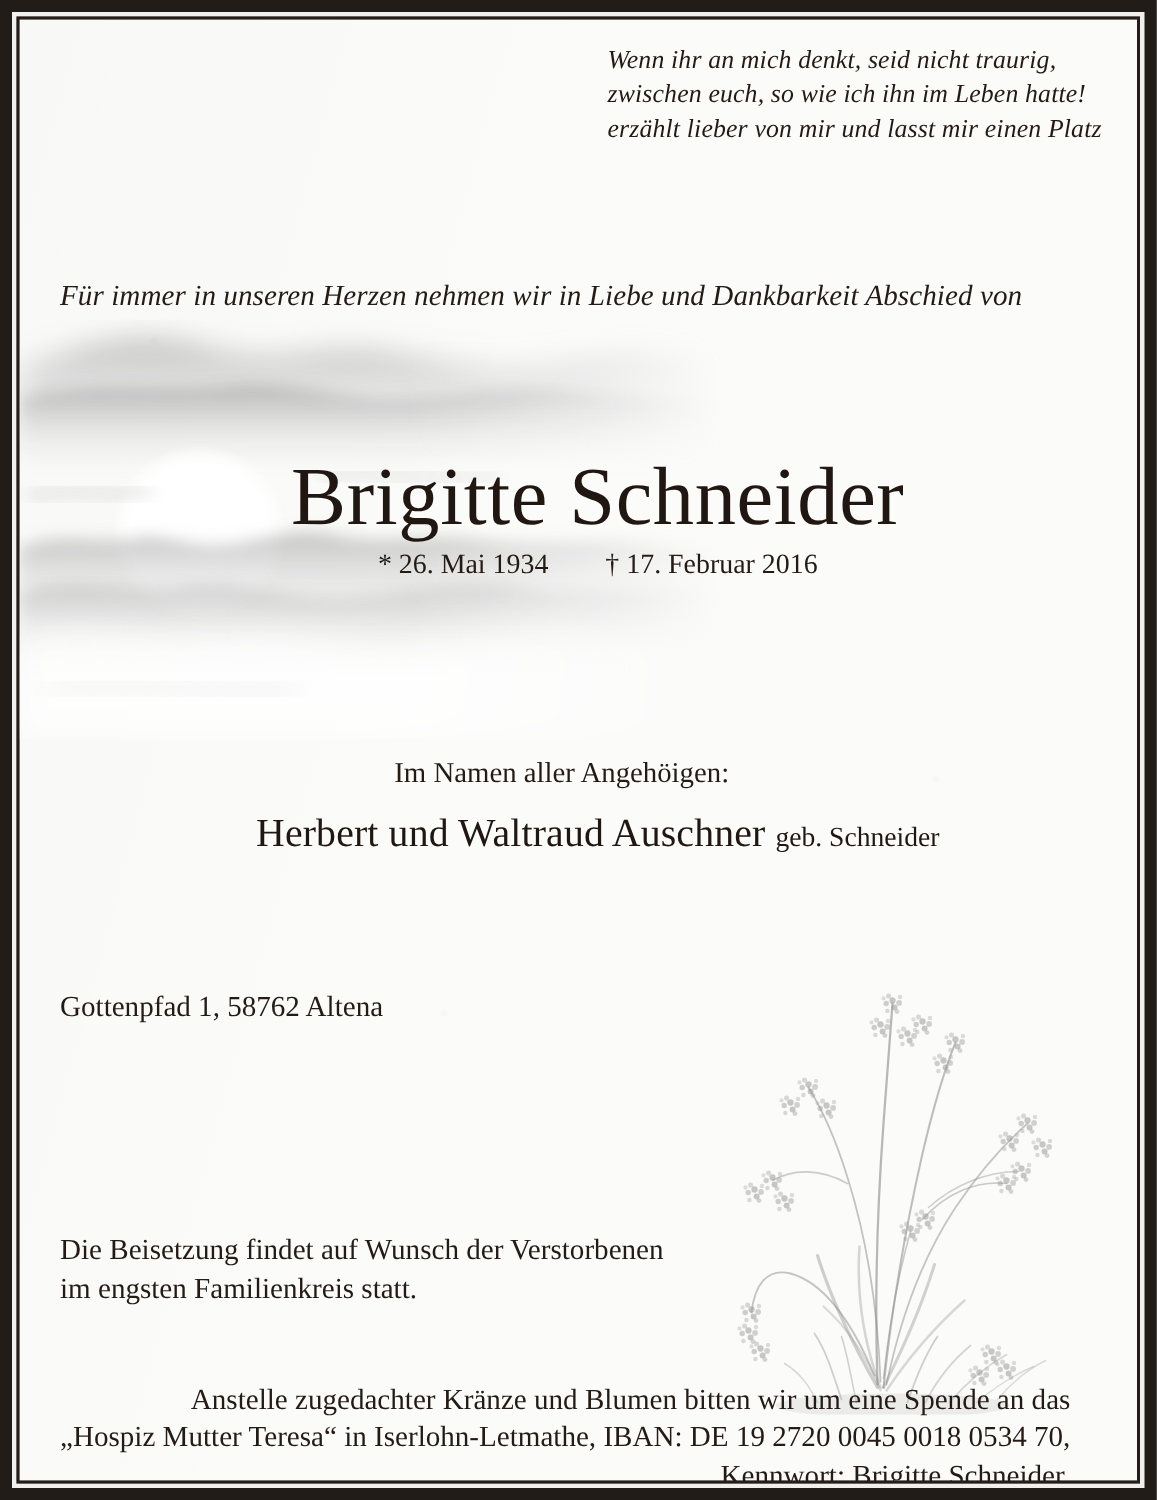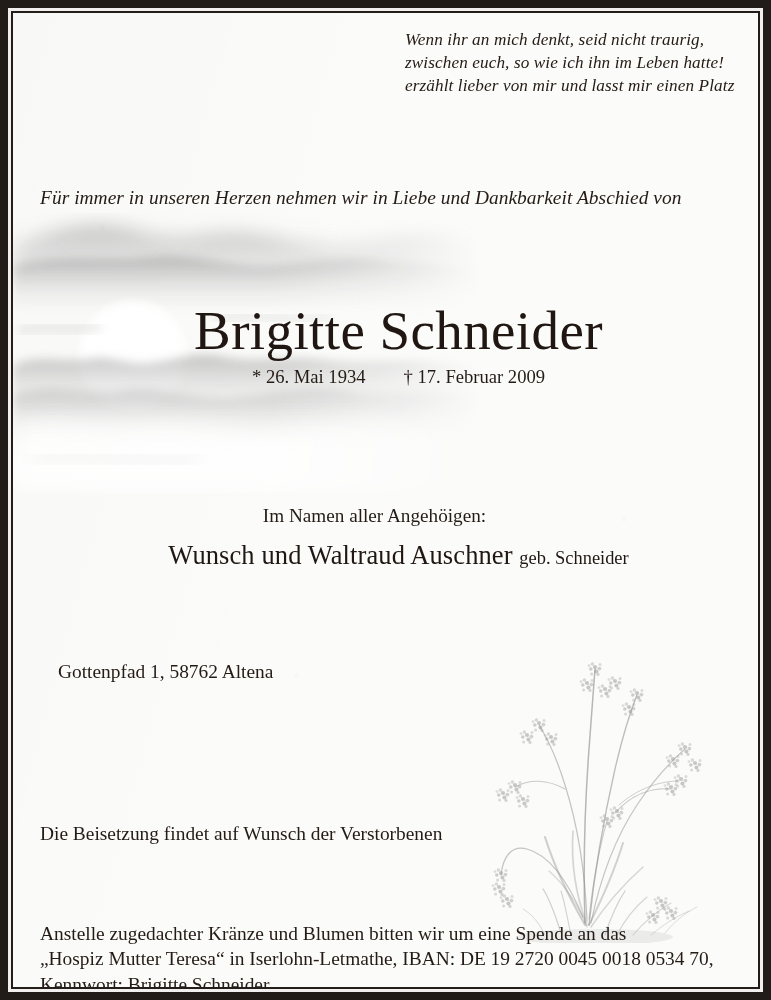--- a/index.html
+++ b/index.html
@@ -156,42 +156,41 @@
     letter-spacing: 0;
     text-align: right;
   }
 
   .address-line {
     position: absolute;
     left: 27px;
     top: 648px;
     font-size: 19.4px;
     color: #241b15;
-    margin-left: 18px;
   }
 
   .burial-note {
     position: absolute;
     left: 27px;
     top: 808px;
     font-size: 19.4px;
     line-height: 1.32;
     color: #241b15;
   }
   .burial-note div { white-space: nowrap; }
 
   .donation-note {
     position: absolute;
     left: 27px;
     top: 908px;
     font-size: 19.4px;
     line-height: 1.31;
     color: #241b15;
   }
-  .donation-note div { white-space: nowrap; }
+  .donation-note div { white-space: nowrap; text-align: right; }
 </style>
 </head>
 <body>
 
 <div class="notice-frame">
   <div class="frame-gap">
     <div class="frame-inner-rule">
 
       <div class="paper">
         <div class="paper-texture"></div>
@@ -350,36 +349,37 @@
           <div>Wenn ihr an mich denkt, seid nicht traurig,</div>
           <div>zwischen euch, so wie ich ihn im Leben hatte!</div>
           <div>erzählt lieber von mir und lasst mir einen Platz</div>
         </div>
 
         <div class="farewell-line">Für immer in unseren Herzen nehmen wir in Liebe und Dankbarkeit Abschied von</div>
 
         <div class="name-block">
           <div class="deceased-name">Brigitte Schneider</div>
           <div class="life-dates">
-            <span class="date-birth">* 26. Mai 1934</span><span class="date-death">† 17. Februar 2009</span>
+            <span class="date-birth">* 26. Mai 1934</span><span class="date-death">† 17. Februar 2016</span>
           </div>
         </div>
 
         <div class="family-block">
           <div class="family-intro">Im Namen aller Angehöigen:</div>
           <div class="family-names">
-            <span>Wunsch und Waltraud Auschner</span>
+            <span>Herbert und Waltraud Auschner</span>
             <span class="maiden">geb. Schneider</span>
           </div>
         </div>
 
         <div class="address-line">Gottenpfad 1, 58762 Altena</div>
 
         <div class="burial-note">
           <div>Die Beisetzung findet auf Wunsch der Verstorbenen</div>
+          <div>im engsten Familienkreis statt.</div>
         </div>
 
         <div class="donation-note">
           <div>Anstelle zugedachter Kränze und Blumen bitten wir um eine Spende an das</div>
           <div>„Hospiz Mutter Teresa“ in Iserlohn-Letmathe, IBAN: DE 19 2720 0045 0018 0534 70,</div>
           <div>Kennwort: Brigitte Schneider.</div>
         </div>
 
       </div>
     </div>

